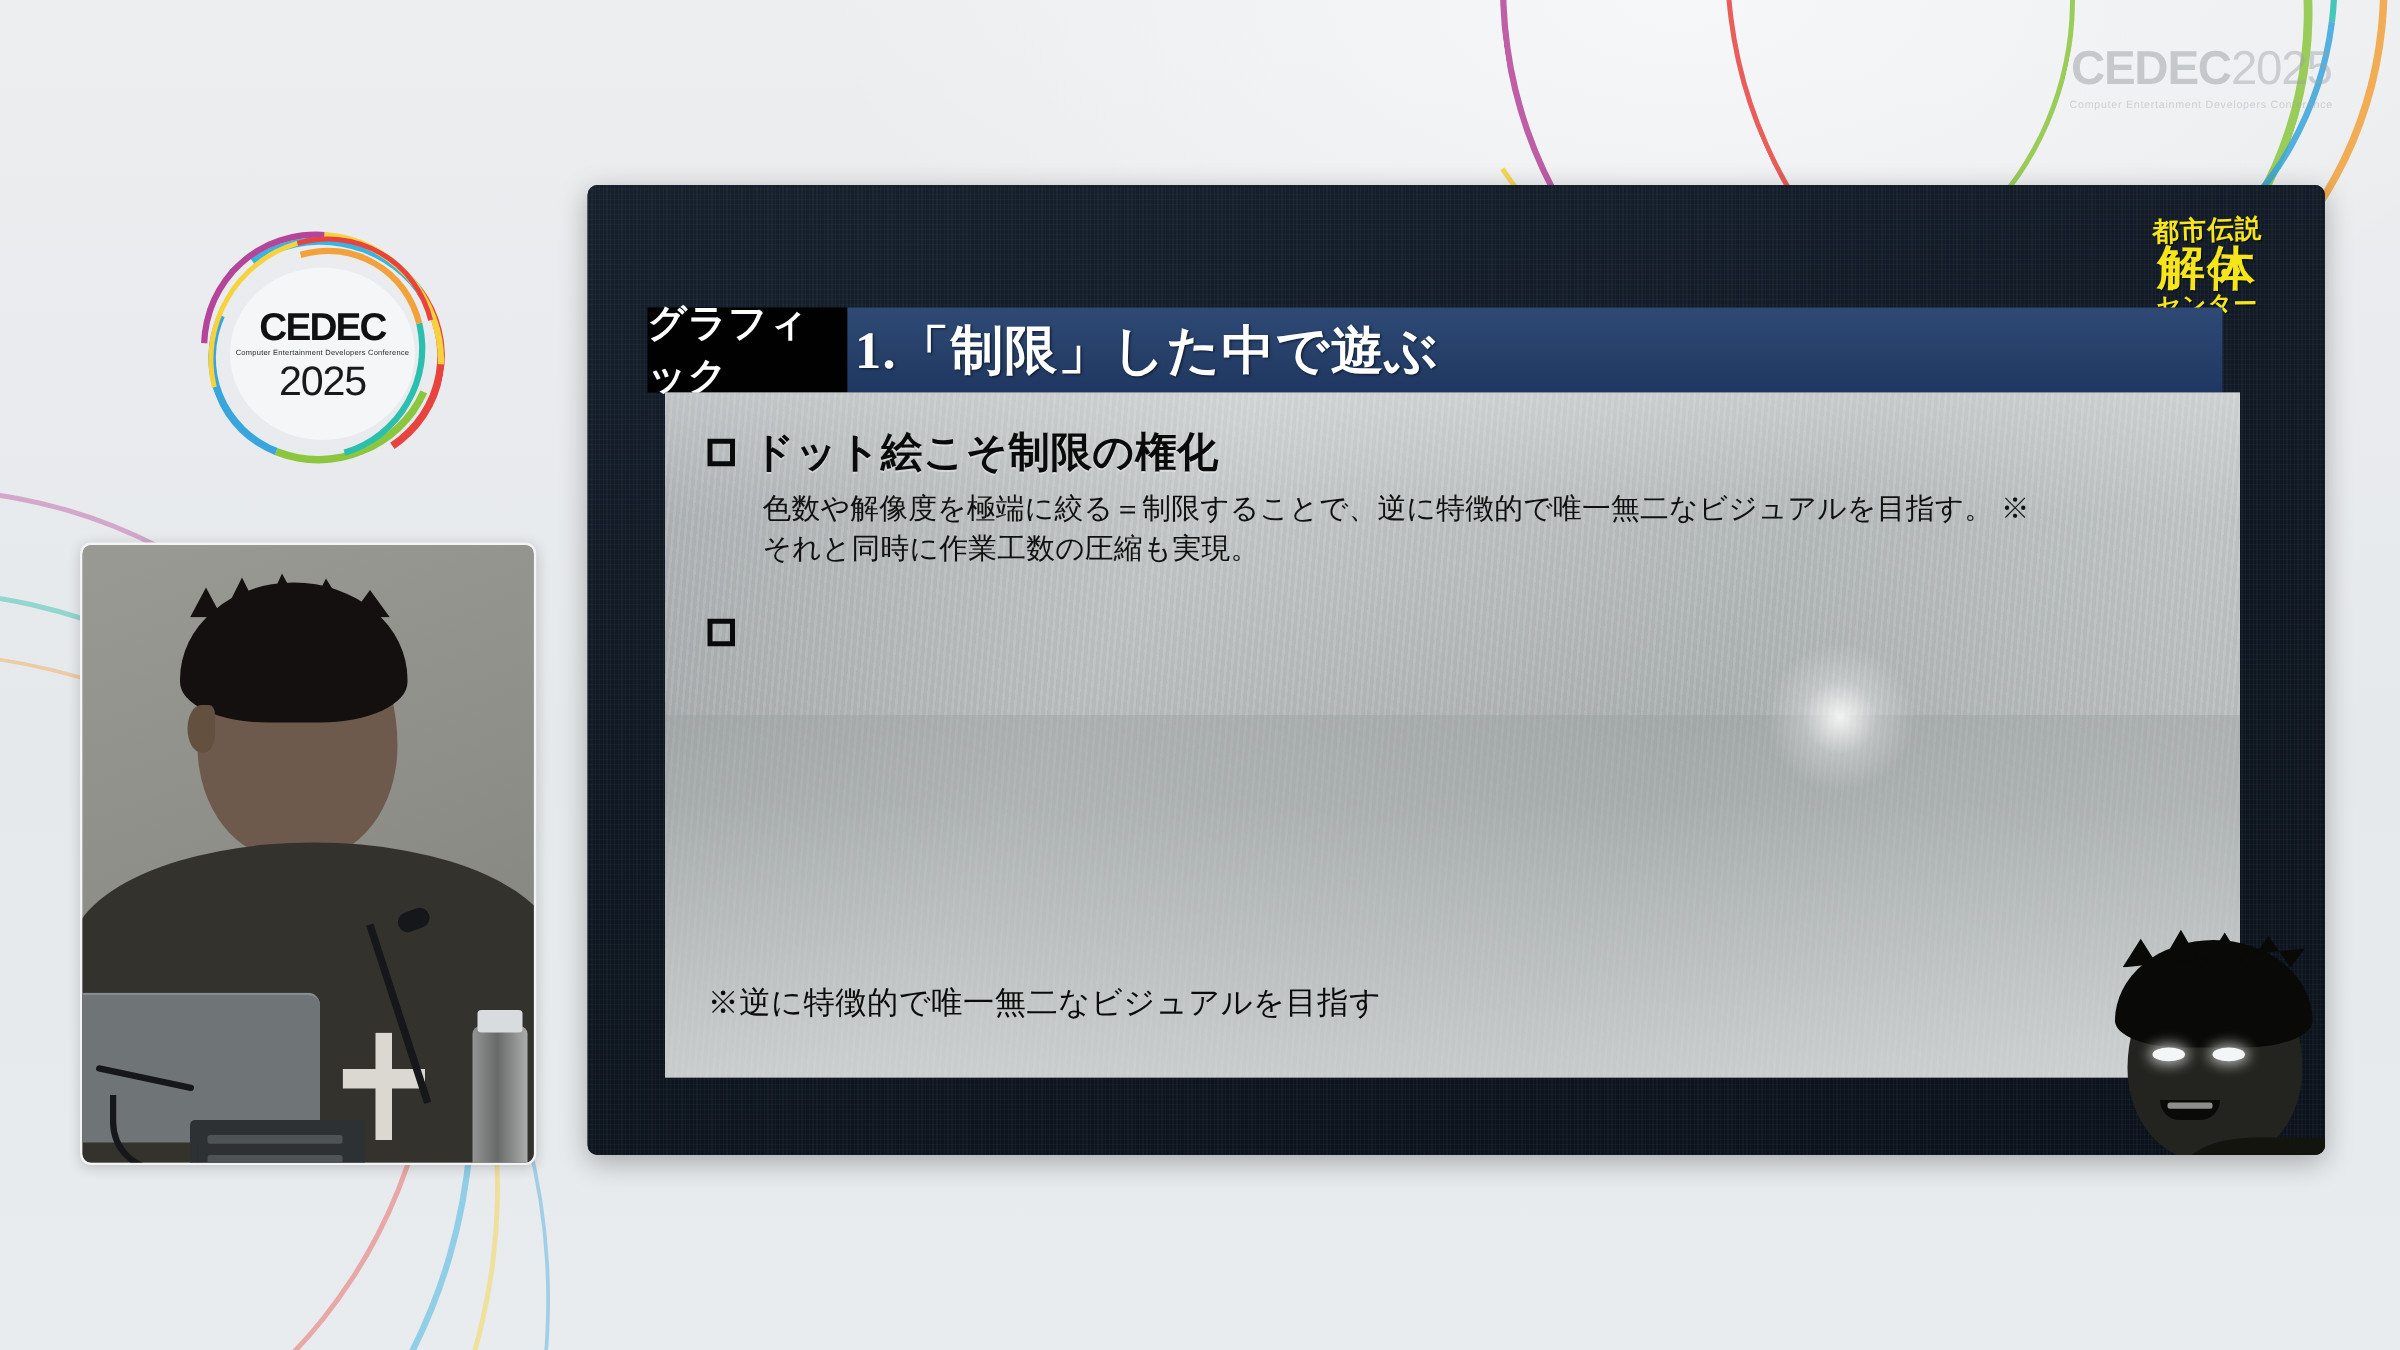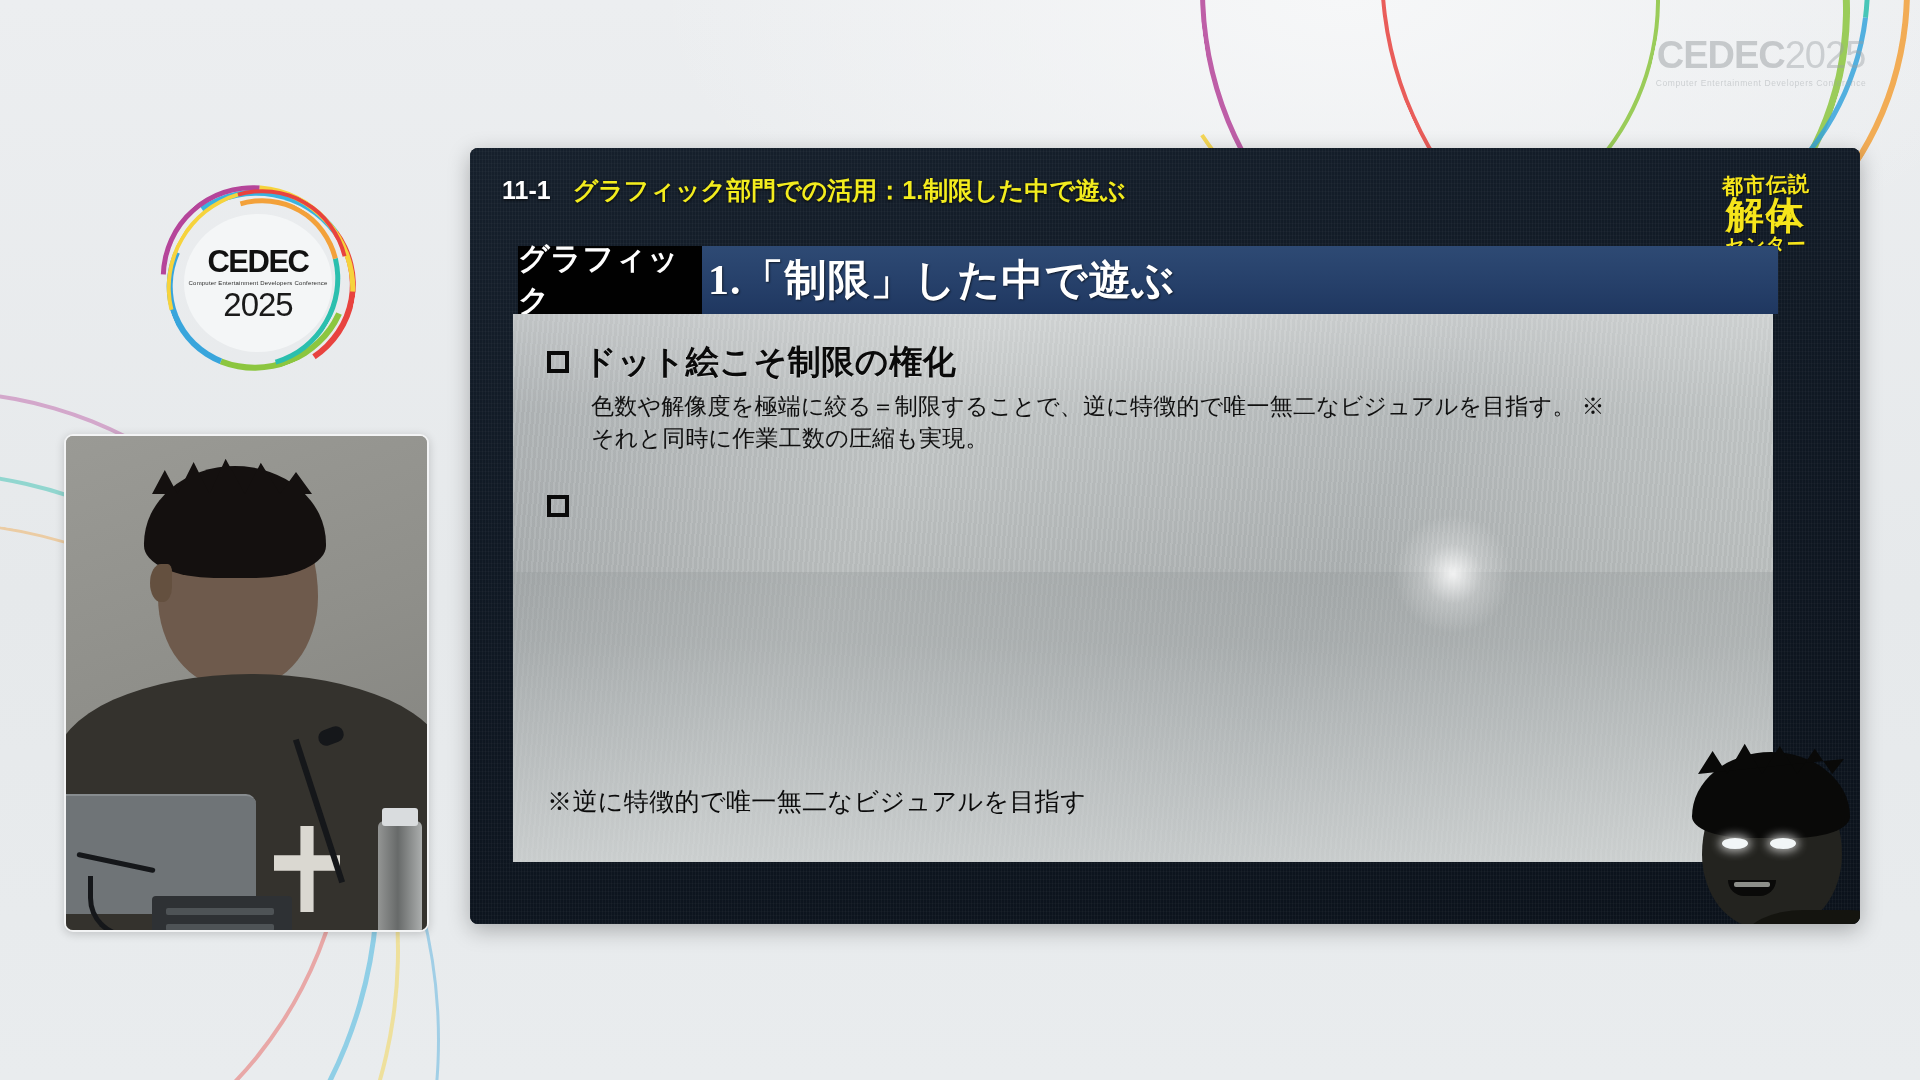--- a/index.html
+++ b/index.html
@@ -242,39 +242,39 @@
     background:#f6e51b; border-radius:50%;
   }
 
   
   #title-band {
     position: absolute; top: 98px; left: 48px;
     width: 1260px; height: 68px;
     display: flex; align-items: stretch;
   }
   #title-tag {
-    width: 184px; background: #010101;
+    width: 160px; background: #010101;
     display: flex; align-items: center; justify-content: center;
     color: #fff; font-size: 31px; font-weight: 700; letter-spacing: .5px;
   }
   #title-main {
     flex: 1;
     background: linear-gradient(180deg,#2e4a74 0%, #26406a 55%, #1f3760 100%);
     display: flex; align-items: center;
     padding-left: 6px;
     color: #ffffff;
     font-family: "Liberation Serif", serif;
     font-size: 42px; font-weight: 700; letter-spacing: 1px;
     text-shadow: 1px 1px 2px rgba(0,0,0,.6);
     white-space: nowrap;
   }
 
   
   #body-panel {
-    position: absolute; top: 166px; left: 43px;
+    position: absolute; top: 166px; left: 62px;
     width: 1260px; height: 548px;
     overflow: hidden;
     background:#b9bdbe;
   }
   #body-panel .bg {
     position: absolute; inset: 0;
     background:
       linear-gradient(180deg, rgba(255,255,255,.30) 0%, rgba(255,255,255,.05) 18%, rgba(0,0,0,.06) 60%, rgba(255,255,255,.18) 100%),
       repeating-linear-gradient(95deg, rgba(255,255,255,.05) 0 2px, rgba(0,0,0,.03) 2px 5px),
       linear-gradient(120deg,#a9aeb0 0%, #c2c6c6 30%, #b3b8b9 62%, #c9cdcc 100%);
@@ -414,25 +414,20 @@
     <div class="bottle-cap"></div>
     <div class="mic-stand"></div>
     <div class="mic-head"></div>
     <div class="mic2"></div>
     <div class="cable"></div>
   </div>
 
   <div id="slide">
     <div class="noise"></div>
 
-    <div id="slide-header">
-      <div class="hdr-text">
-        <span class="hdr-num">11-1</span><span class="hdr-body">グラフィック部門での活用：1.制限した中で遊ぶ</span>
-      </div>
-    </div>
 
     <div id="slide-logo">
       <div class="lg-top">都市伝説</div>
       <div class="lg-mid">解体</div>
       <div class="eye"></div>
       <div class="lg-bot">センター</div>
     </div>
 
     <div id="title-band">
       <div id="title-tag">グラフィック</div>

